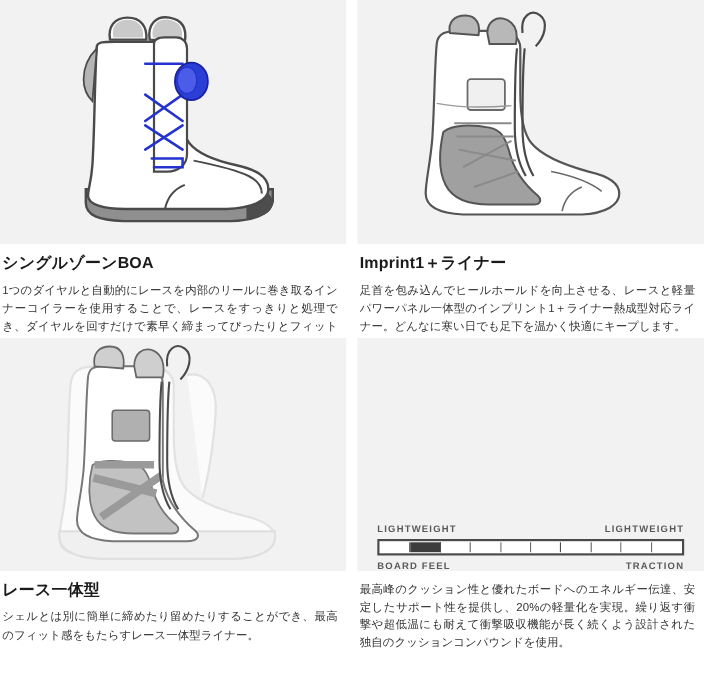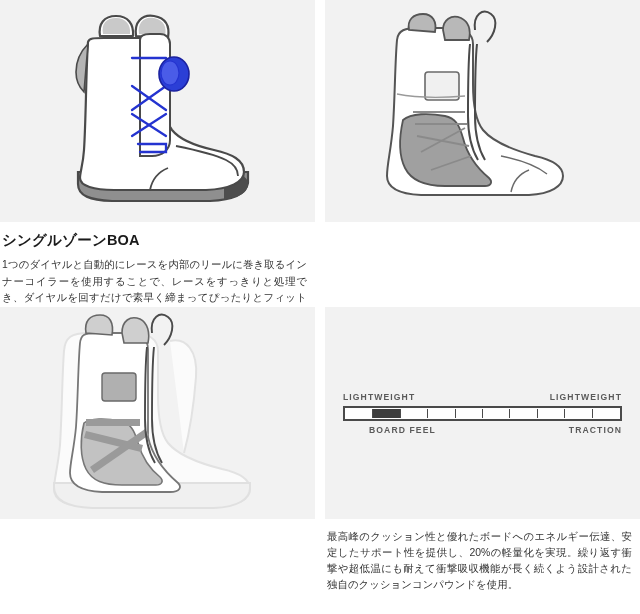--- a/index.html
+++ b/index.html
@@ -39,21 +39,21 @@
     background: #f2f2f2;
     width: 100%;
     height: 222px;
     position: relative;
     overflow: hidden;
     display: flex;
     align-items: center;
     justify-content: center;
   }
 
-  .card.r2 .media { height: 212px; }
+  .card.r2 .media { height: 212px; align-items: flex-end; }
 
   .media svg { display: block; }
 
   .body {
     padding: 10px 2px 0 2px;
   }
   .card.col-right .body { padding-left: 2px; }
 
   .heading {
     font-size: 14.5px;
@@ -80,21 +80,21 @@
   }
   .meter-labels {
     display: flex;
     justify-content: space-between;
     font-size: 8.6px;
     letter-spacing: 1.1px;
     color: #5a5a5a;
     font-weight: bold;
     margin-bottom: 4px;
   }
-  .meter-labels.bottom { margin-bottom: 0; margin-top: 4px; margin-left: 26px; }
+  .meter-labels.bottom { margin-bottom: 0; margin-top: 4px; }
 
   .meter-bar {
     display: flex;
     border: 2px solid #4a4a4a;
     background: #ffffff;
     height: 15px;
     padding: 1px;
   }
   .seg {
     flex: 1 1 0;
@@ -208,20 +208,24 @@
           </g>
           <g fill="none" stroke="#6a6a6a" stroke-width="1.4">
             <path d="M176 156 C196 160 212 166 222 174"></path>
             <path d="M186 192 C188 182 194 174 204 170"></path>
           </g>
           <g fill="none" stroke="#9a9a9a" stroke-width="1.3">
             <path d="M72 94 C92 98 116 98 140 96"></path>
           </g>
         </svg>
       </div>
+      <div class="body">
+        <div class="heading">Imprint1＋ライナー</div>
+        <div class="desc">足首を包み込んでヒールホールドを向上させる、レースと軽量パワーパネル一体型のインプリント1＋ライナー熱成型対応ライナー。どんなに寒い日でも足下を温かく快適にキープします。</div>
+      </div>
     </div>
 
     <div class="card col-left r2">
       <div class="media">
         <svg class="boot-svg" viewBox="0 0 315 212" xmlns="http://www.w3.org/2000/svg" aria-hidden="true">
           <g fill="#fbfbfb" stroke="#e2e2e2" stroke-width="2">
             <path d="M64 44 C62 70 62 108 60 138 C58 160 54 172 54 182
                      C54 194 66 199 90 200 L214 200
                      C238 199 250 192 250 182 C250 172 240 166 222 162
                      C198 156 178 148 168 136 C160 126 158 108 158 88
@@ -254,20 +258,24 @@
           <g fill="none" stroke="#4a4a4a" stroke-width="1.9">
             <path d="M152 26 C150 10 160 4 168 10 C176 16 172 30 164 38"></path>
             <path d="M154 40 C152 58 152 90 152 112 C152 132 156 146 162 156"></path>
             <path d="M147 40 C145 58 145 90 145 112 C145 132 149 146 155 156"></path>
           </g>
           <g fill="#b0b0b0" stroke="#6a6a6a" stroke-width="1.4">
             <rect x="102" y="66" width="34" height="28" rx="3"></rect>
           </g>
         </svg>
       </div>
+      <div class="body">
+        <div class="heading">レース一体型</div>
+        <div class="desc">シェルとは別に簡単に締めたり留めたりすることができ、最高のフィット感をもたらすレース一体型ライナー。</div>
+      </div>
     </div>
 
     <div class="card col-right r2">
       <div class="media">
         <div class="meter-wrap">
           <div class="meter-labels">
             <span>LIGHTWEIGHT</span>
             <span>LIGHTWEIGHT</span>
           </div>
           <div class="meter-bar">

